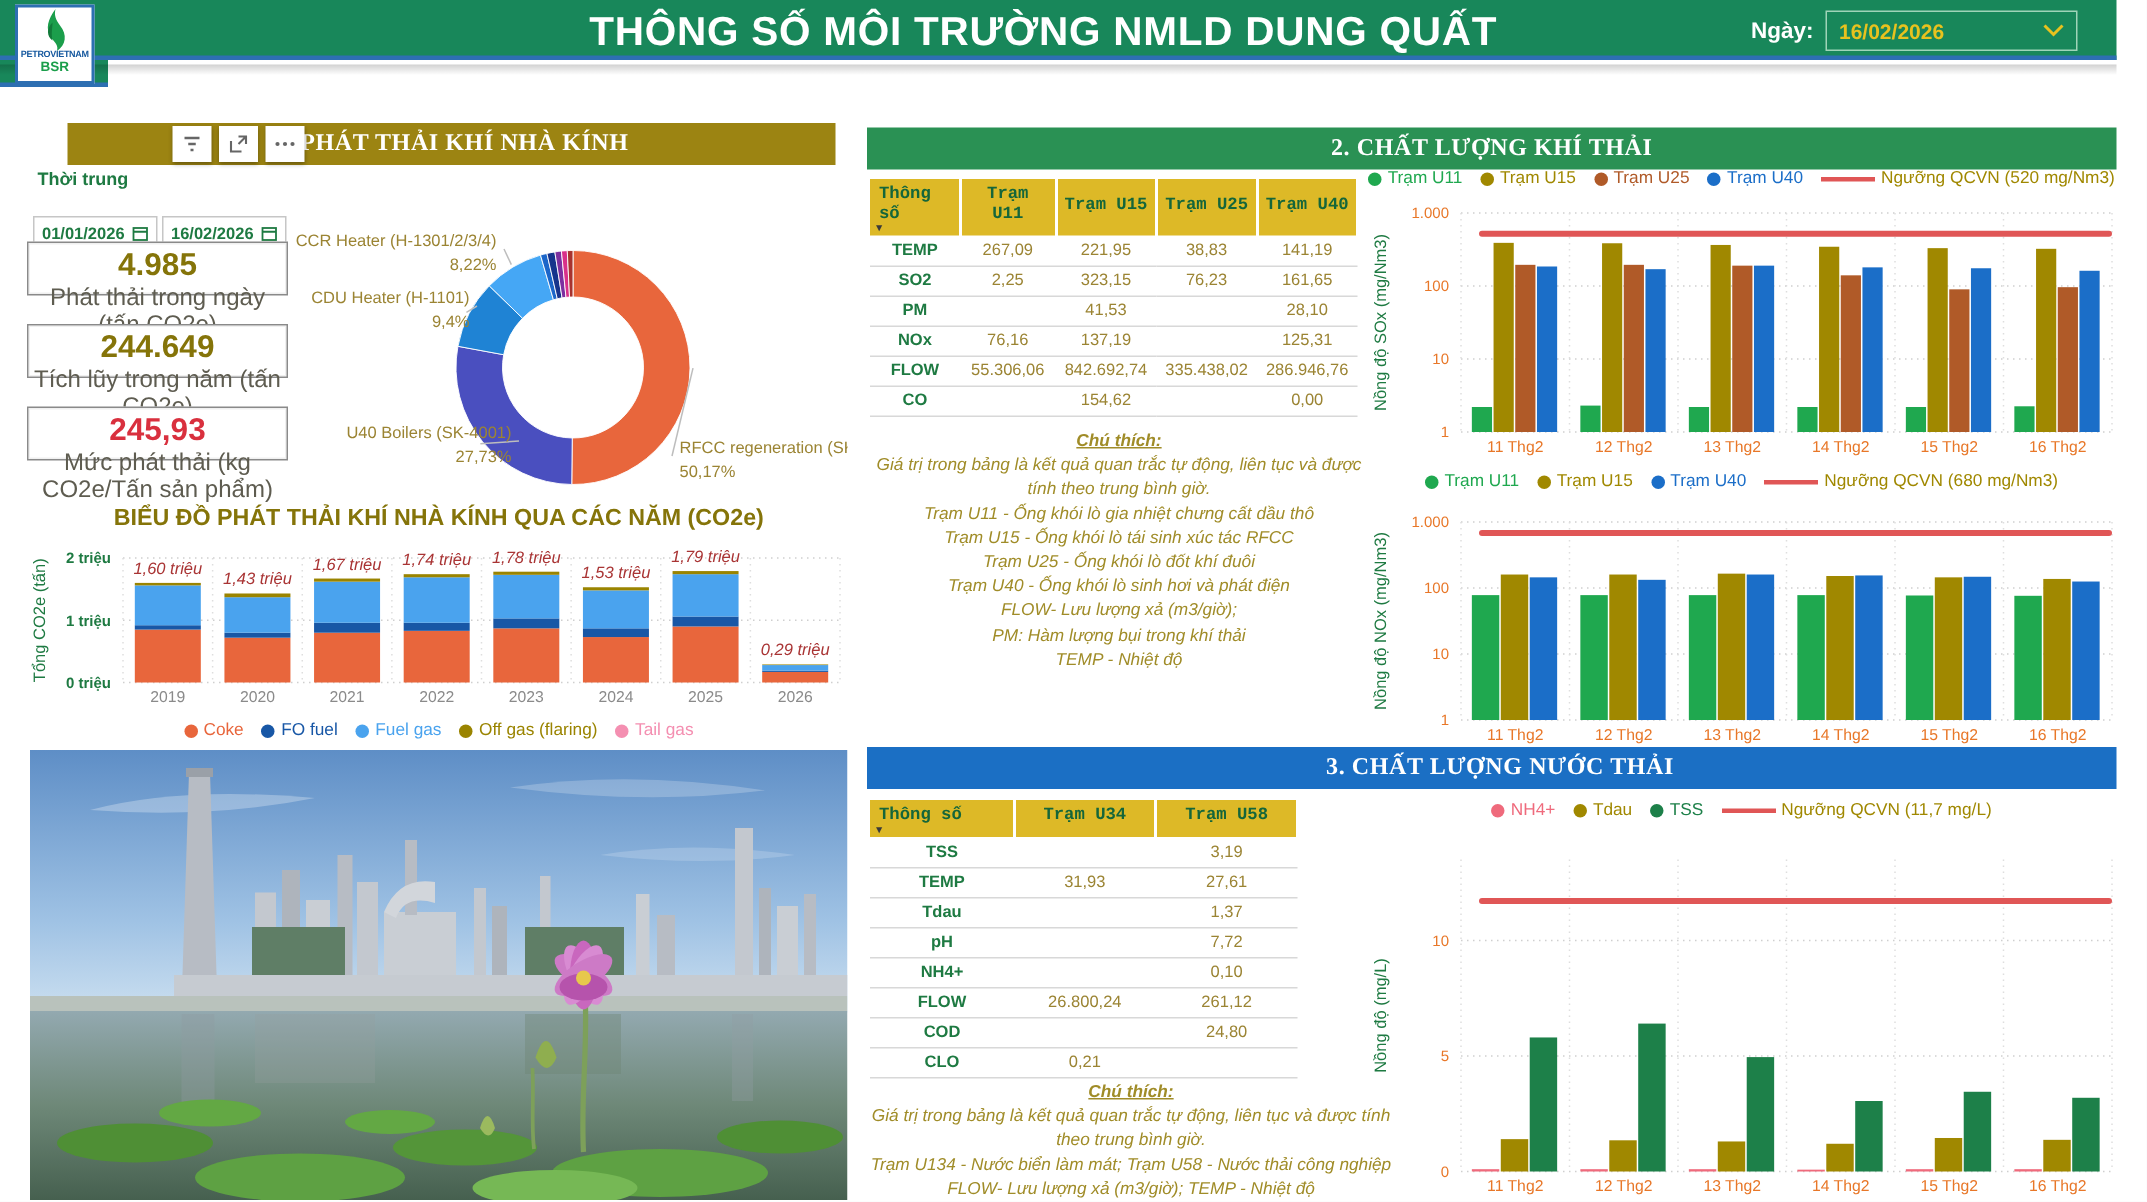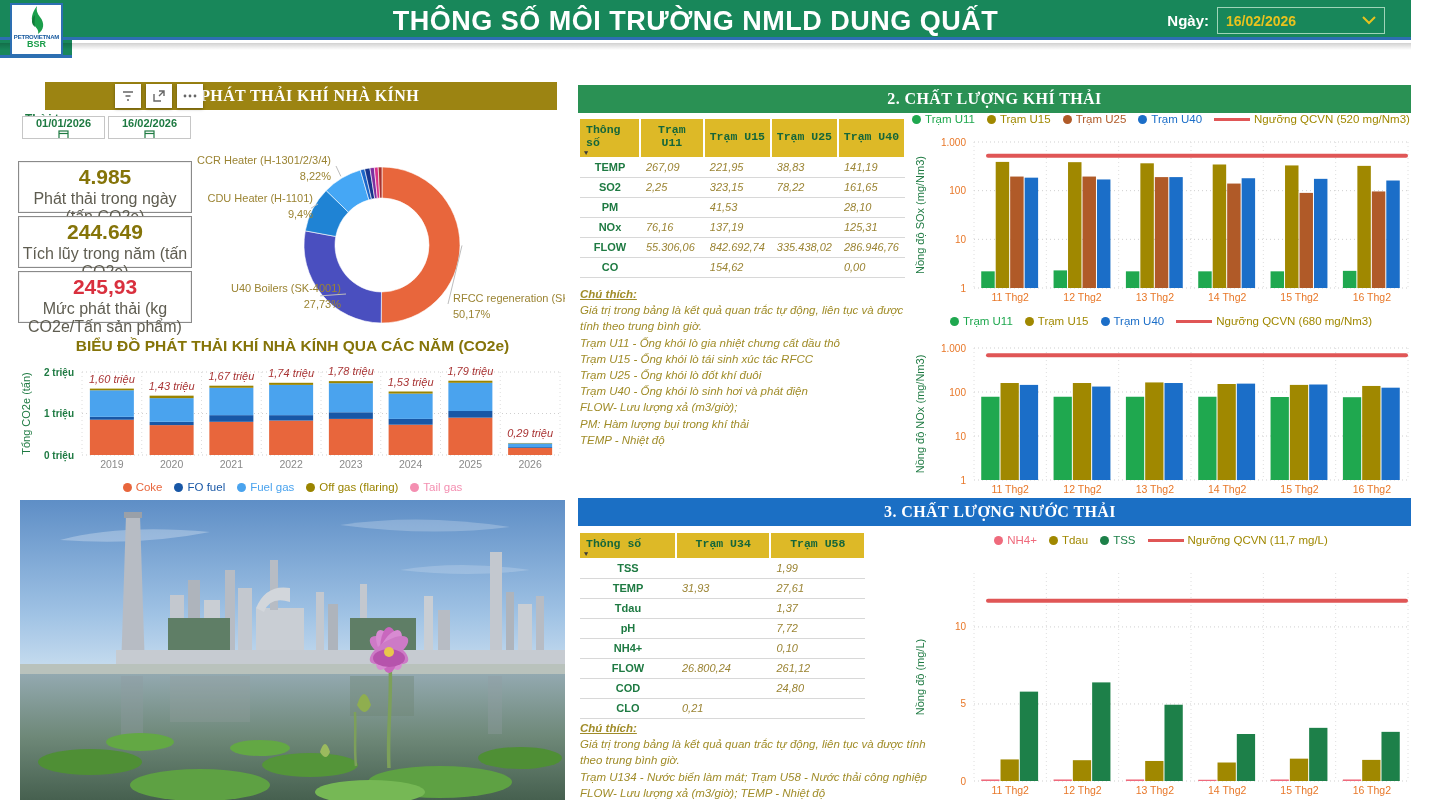--- a/index.html
+++ b/index.html
@@ -32,44 +32,44 @@
   .sec2 { left:578px; top:85px; width:833px; background:#2A9154; }
   .sec3 { left:578px; top:498px; width:833px; background:#1B6FC4;padding-left:11px; }
 
   
   .vtoolbar { position:absolute; left:115px; top:84px; display:flex; gap:5px; z-index:6; }
   .chip { width:26px; height:24px; background:#ffffff; box-shadow:0 1px 3px rgba(0,0,0,.35);
           display:flex; align-items:center; justify-content:center; cursor:pointer; }
 
   
   .time-label { position:absolute; left:25px; top:112px; color:#1E7A42; font-weight:bold; font-size:12px; }
-  .date-input { position:absolute; top:116px; height:23px; width:83px; background:#fff;
+  .date-input { position:absolute; top:144px; height:23px; width:83px; background:#fff;
                 border:1px solid #c6c6c6; display:flex; align-items:center; justify-content:space-between;
-                padding:0 5px;flex-direction:column; }
+                padding:0 5px; }
   .date-input .dv { color:#1E7A42; font-weight:bold; font-size:11px; }
-  .kpi { position:absolute; left:18px; width:174px; height:52px; border:1px solid #8a8a8a;
+  .kpi { position:absolute; left:18px; width:174px; height:36px; border:1px solid #8a8a8a;
          box-shadow:inset 0 0 0 1px #f0f0f0; background:#fff; text-align:center; }
   .kpi .v { font-size:21px; font-weight:bold; margin-top:3px; }
   .kpi .t { font-size:16px; color:#5E5C50; margin-top:1px; }
   .chart-title { position:absolute; text-align:center; color:#857409; font-weight:bold; font-size:15.5px; }
 
   .photo { position:absolute; left:20px; top:500px; width:545px; height:300px; }
 
   
   table.pbit { position:absolute; border-collapse:collapse; font-size:11px; background:#fff; }
   table.pbit th { background:#DDB927; color:#15663A; font-size:11.5px; font-weight:bold;
                   border-right:2px solid #ffffff; padding:4px 4px 8px 4px; text-align:center; position:relative;font-family:Liberation Mono, monospace; }
   table.pbit th:first-child { text-align:left; padding-left:6px; }
   table.pbit td { border-bottom:1px solid #d8d8d8; padding:3px 6px 3px 6px; height:20px; }
   table.pbit td.lbl { color:#1E7A42; font-weight:bold; text-align:center; }
-  table.pbit td.val { color:#9B8433; text-align:left;font-style:italic; }
+  table.pbit td.val { color:#9B8433; text-align:center; }
   .sort-arrow { position:absolute; left:4px; bottom:0px; font-size:7px; color:#3a3a3a; }
 
   
-  .notes { position:absolute; font-style:italic; color:#A08C28; font-size:11.5px; line-height:16.2px; }
+  .notes { position:absolute; font-style:italic; color:#A08C28; font-size:11.5px; line-height:16.2px;text-align:center; }
   .notes .nt { font-weight:bold; text-decoration:underline; }
 
   
   .chartbox { position:absolute; }
   .legend { display:flex; justify-content:center; align-items:center; gap:12px; height:18px;
             font-size:11.5px; white-space:nowrap; }
   .legend .item { display:flex; align-items:center; gap:4px; cursor:pointer; }
   .legend .dot { width:9px; height:9px; border-radius:50%; display:inline-block; }
   .legend .thr { width:36px; height:0; border-top:3px solid #E05656; display:inline-block; }
   svg text { font-family:"Liberation Sans", sans-serif; }
@@ -367,21 +367,21 @@
           <td class="lbl">TEMP</td>
           <td class="val">267,09</td>
           <td class="val">221,95</td>
           <td class="val">38,83</td>
           <td class="val">141,19</td>
         </tr>
         <tr>
           <td class="lbl">SO2</td>
           <td class="val">2,25</td>
           <td class="val">323,15</td>
-          <td class="val">78,22</td>
+          <td class="val">76,23</td>
           <td class="val">161,65</td>
         </tr>
         <tr>
           <td class="lbl">PM</td>
           <td class="val"></td>
           <td class="val">41,53</td>
           <td class="val"></td>
           <td class="val">28,10</td>
         </tr>
         <tr>
@@ -561,21 +561,21 @@
         <tr>
           <th>Thông số<span class="sort-arrow">▼</span></th>
           <th>Trạm U34</th>
           <th>Trạm U58</th>
         </tr>
       </thead>
       <tbody>
         <tr>
           <td class="lbl">TSS</td>
           <td class="val"></td>
-          <td class="val">1,99</td>
+          <td class="val">3,19</td>
         </tr>
         <tr>
           <td class="lbl">TEMP</td>
           <td class="val">31,93</td>
           <td class="val">27,61</td>
         </tr>
         <tr>
           <td class="lbl">Tdau</td>
           <td class="val"></td>
           <td class="val">1,37</td>

